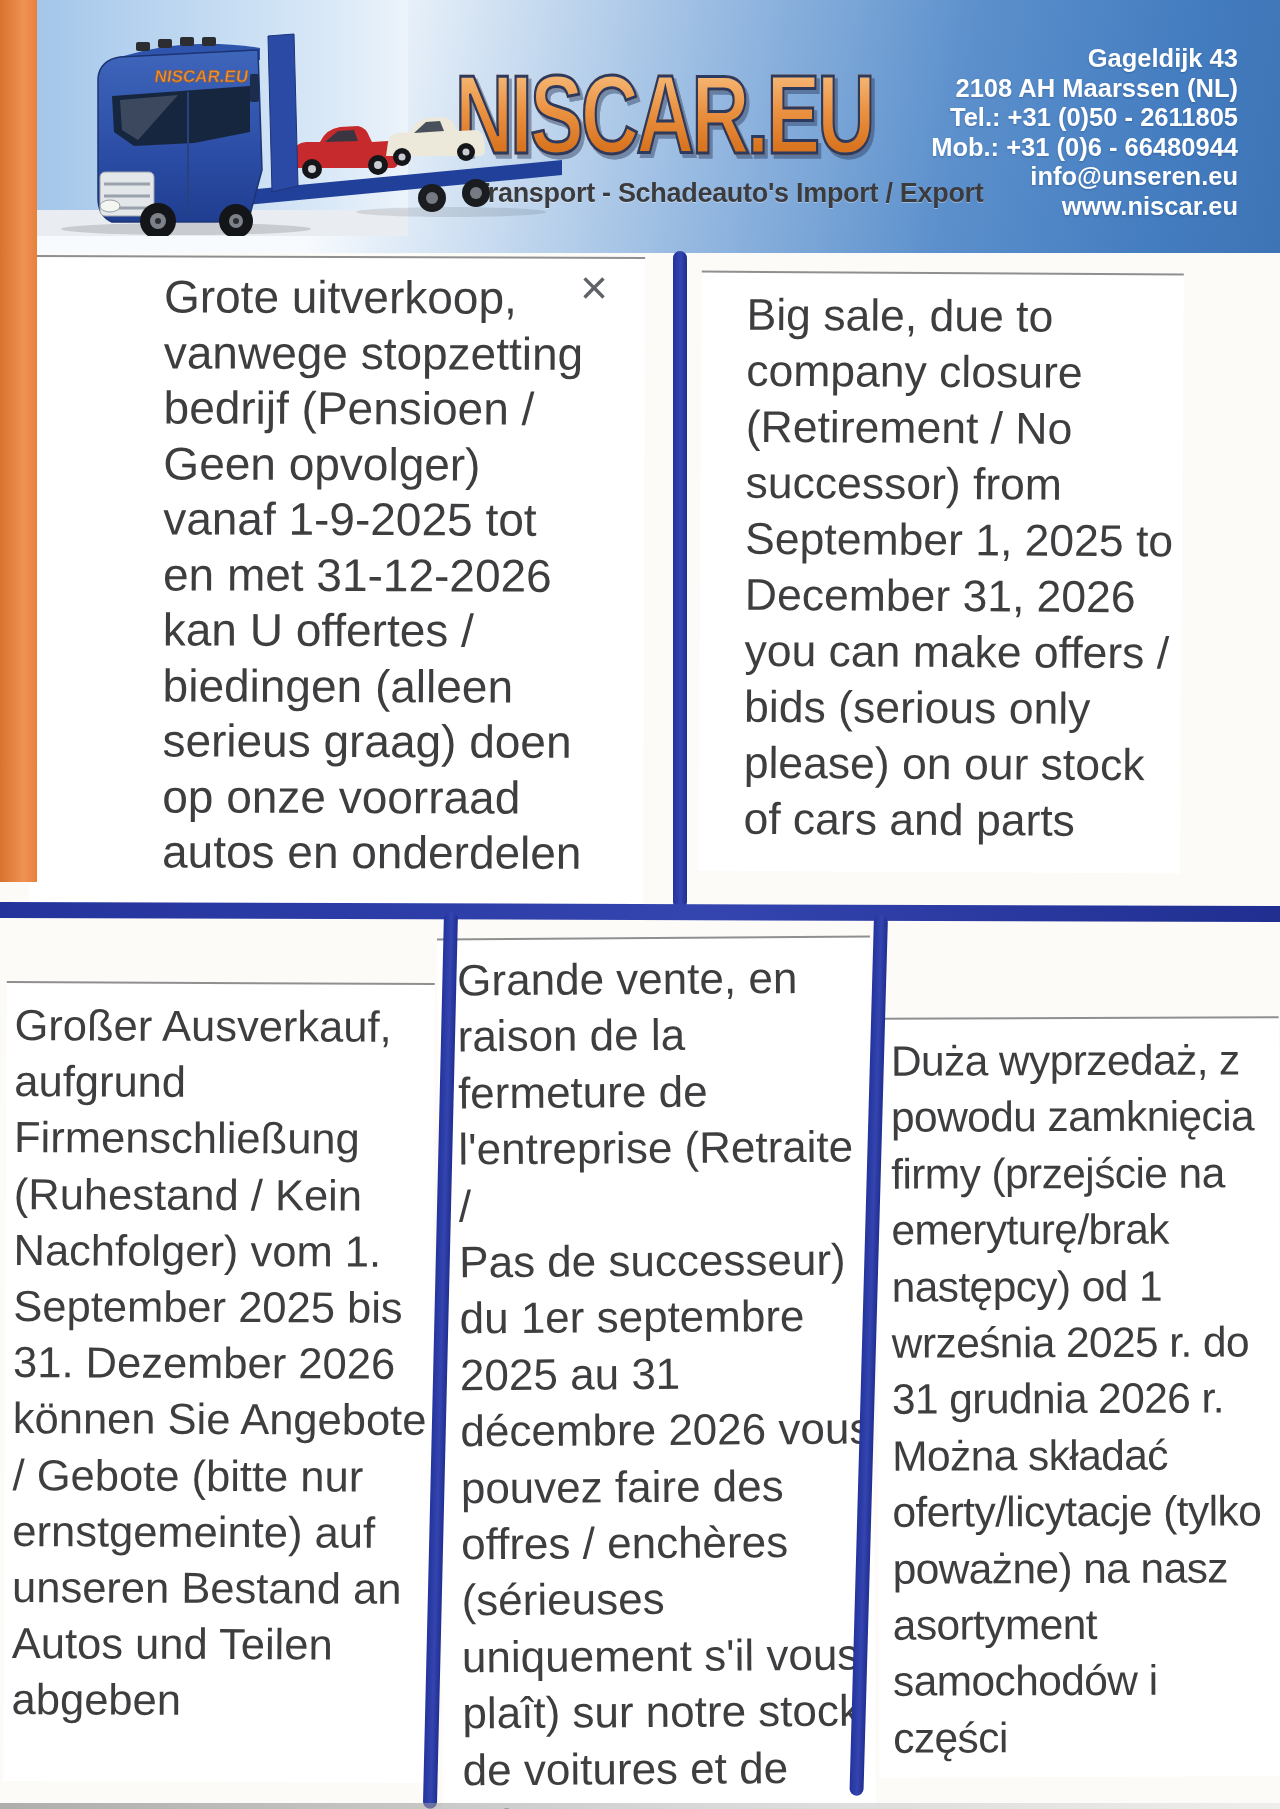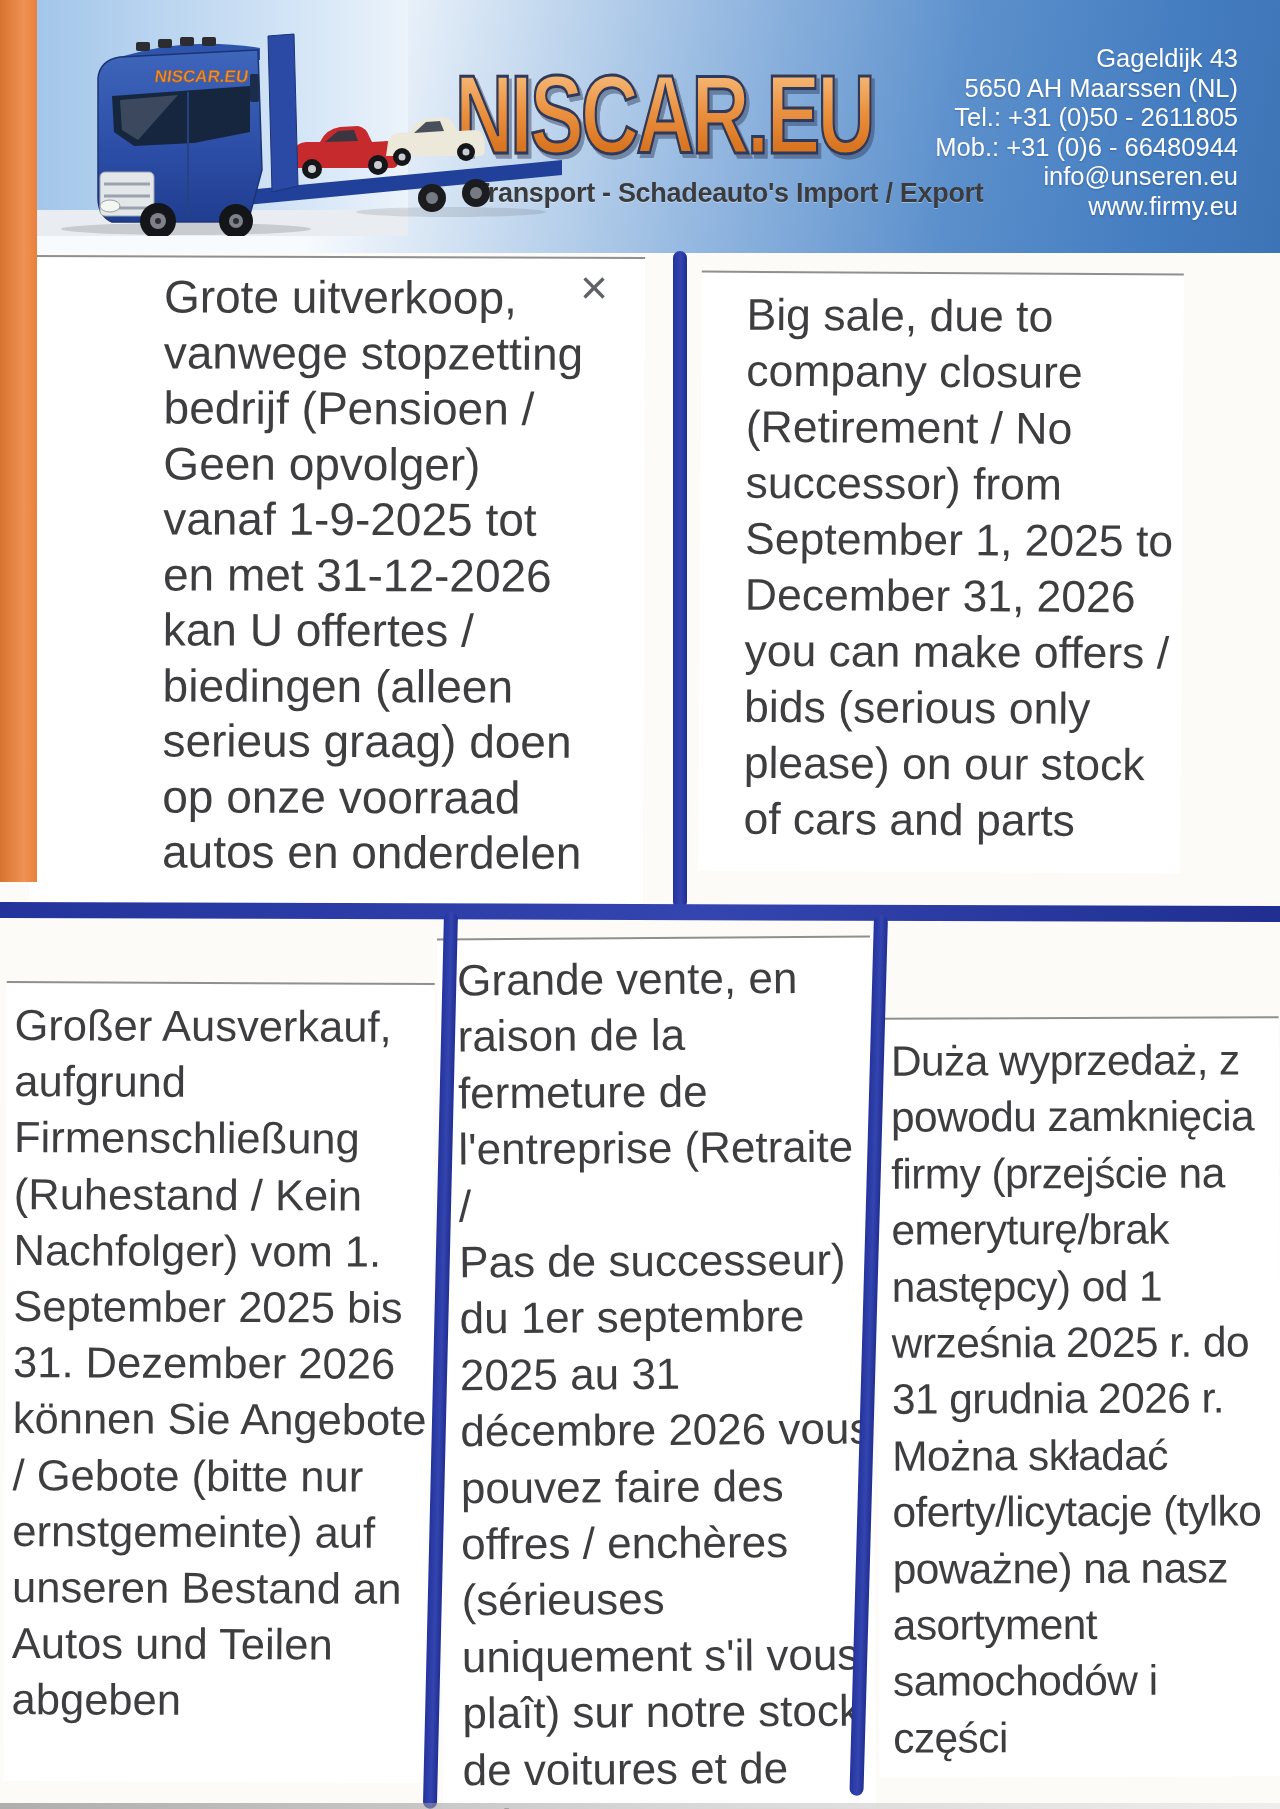--- a/index.html
+++ b/index.html
@@ -28,21 +28,21 @@
     -webkit-text-stroke:3px #2b3a5e;
     filter:drop-shadow(4px 4px 0 rgba(43,58,94,.45));
   }
   .tagline{
     position:absolute; left:473px; top:178px; z-index:2;
     font-size:27px; font-weight:bold; color:#3b3b3e; letter-spacing:-.3px;
     text-shadow:0 1px 0 rgba(255,255,255,.35);
   }
   .contact{
     position:absolute; right:42px; top:44px; z-index:2; text-align:right;
-    color:#fff; font-size:25.5px; line-height:29.5px; font-weight:normal;
+    color:#fff; font-size:25.5px; line-height:29.5px; font-weight:bold;
     text-shadow:0 1px 2px rgba(25,55,105,.35);
   }
   
   .notice{
     position:absolute; background:#fff; border-top:2px solid #8f8f8f;
     white-space:pre-line; box-sizing:border-box; overflow:hidden;
   }
   .notice-nl{left:30px; top:256px; width:614px; height:650px; padding:12px 0 0 133px;
     font-size:46px; line-height:55.5px; transform:rotate(.2deg);}
   .notice-en{left:700px; top:272px; width:482px; height:600px; padding:14px 0 0 45px;
@@ -73,25 +73,25 @@
 
 <div class="page">
 
   <div class="header-band">
     <div class="logo-wrap">
       <div class="logo">NISCAR.EU</div>
     </div>
     <div class="tagline">Transport - Schadeauto's Import / Export</div>
     <div class="contact">
       <div>Gageldijk 43</div>
-      <div>5650 AH  Maarssen (NL)</div>
+      <div>2108 AH  Maarssen (NL)</div>
       <div>Tel.: +31 (0)50 - 2611805</div>
       <div>Mob.: +31 (0)6 - 66480944</div>
       <div>info@unseren.eu</div>
-      <div>www.firmy.eu</div>
+      <div>www.niscar.eu</div>
     </div>
   </div>
 
   <svg class="truck-photo" viewBox="0 0 532 236">
     <defs>
       <linearGradient id="skyG" x1="0" y1="0" x2="1" y2="0">
         <stop offset="0" stop-color="#a3c6ea"></stop>
           <stop offset=".75" stop-color="#d7e7f7"></stop>
           <stop offset="1" stop-color="#ecf3fb"></stop>
       </linearGradient>

